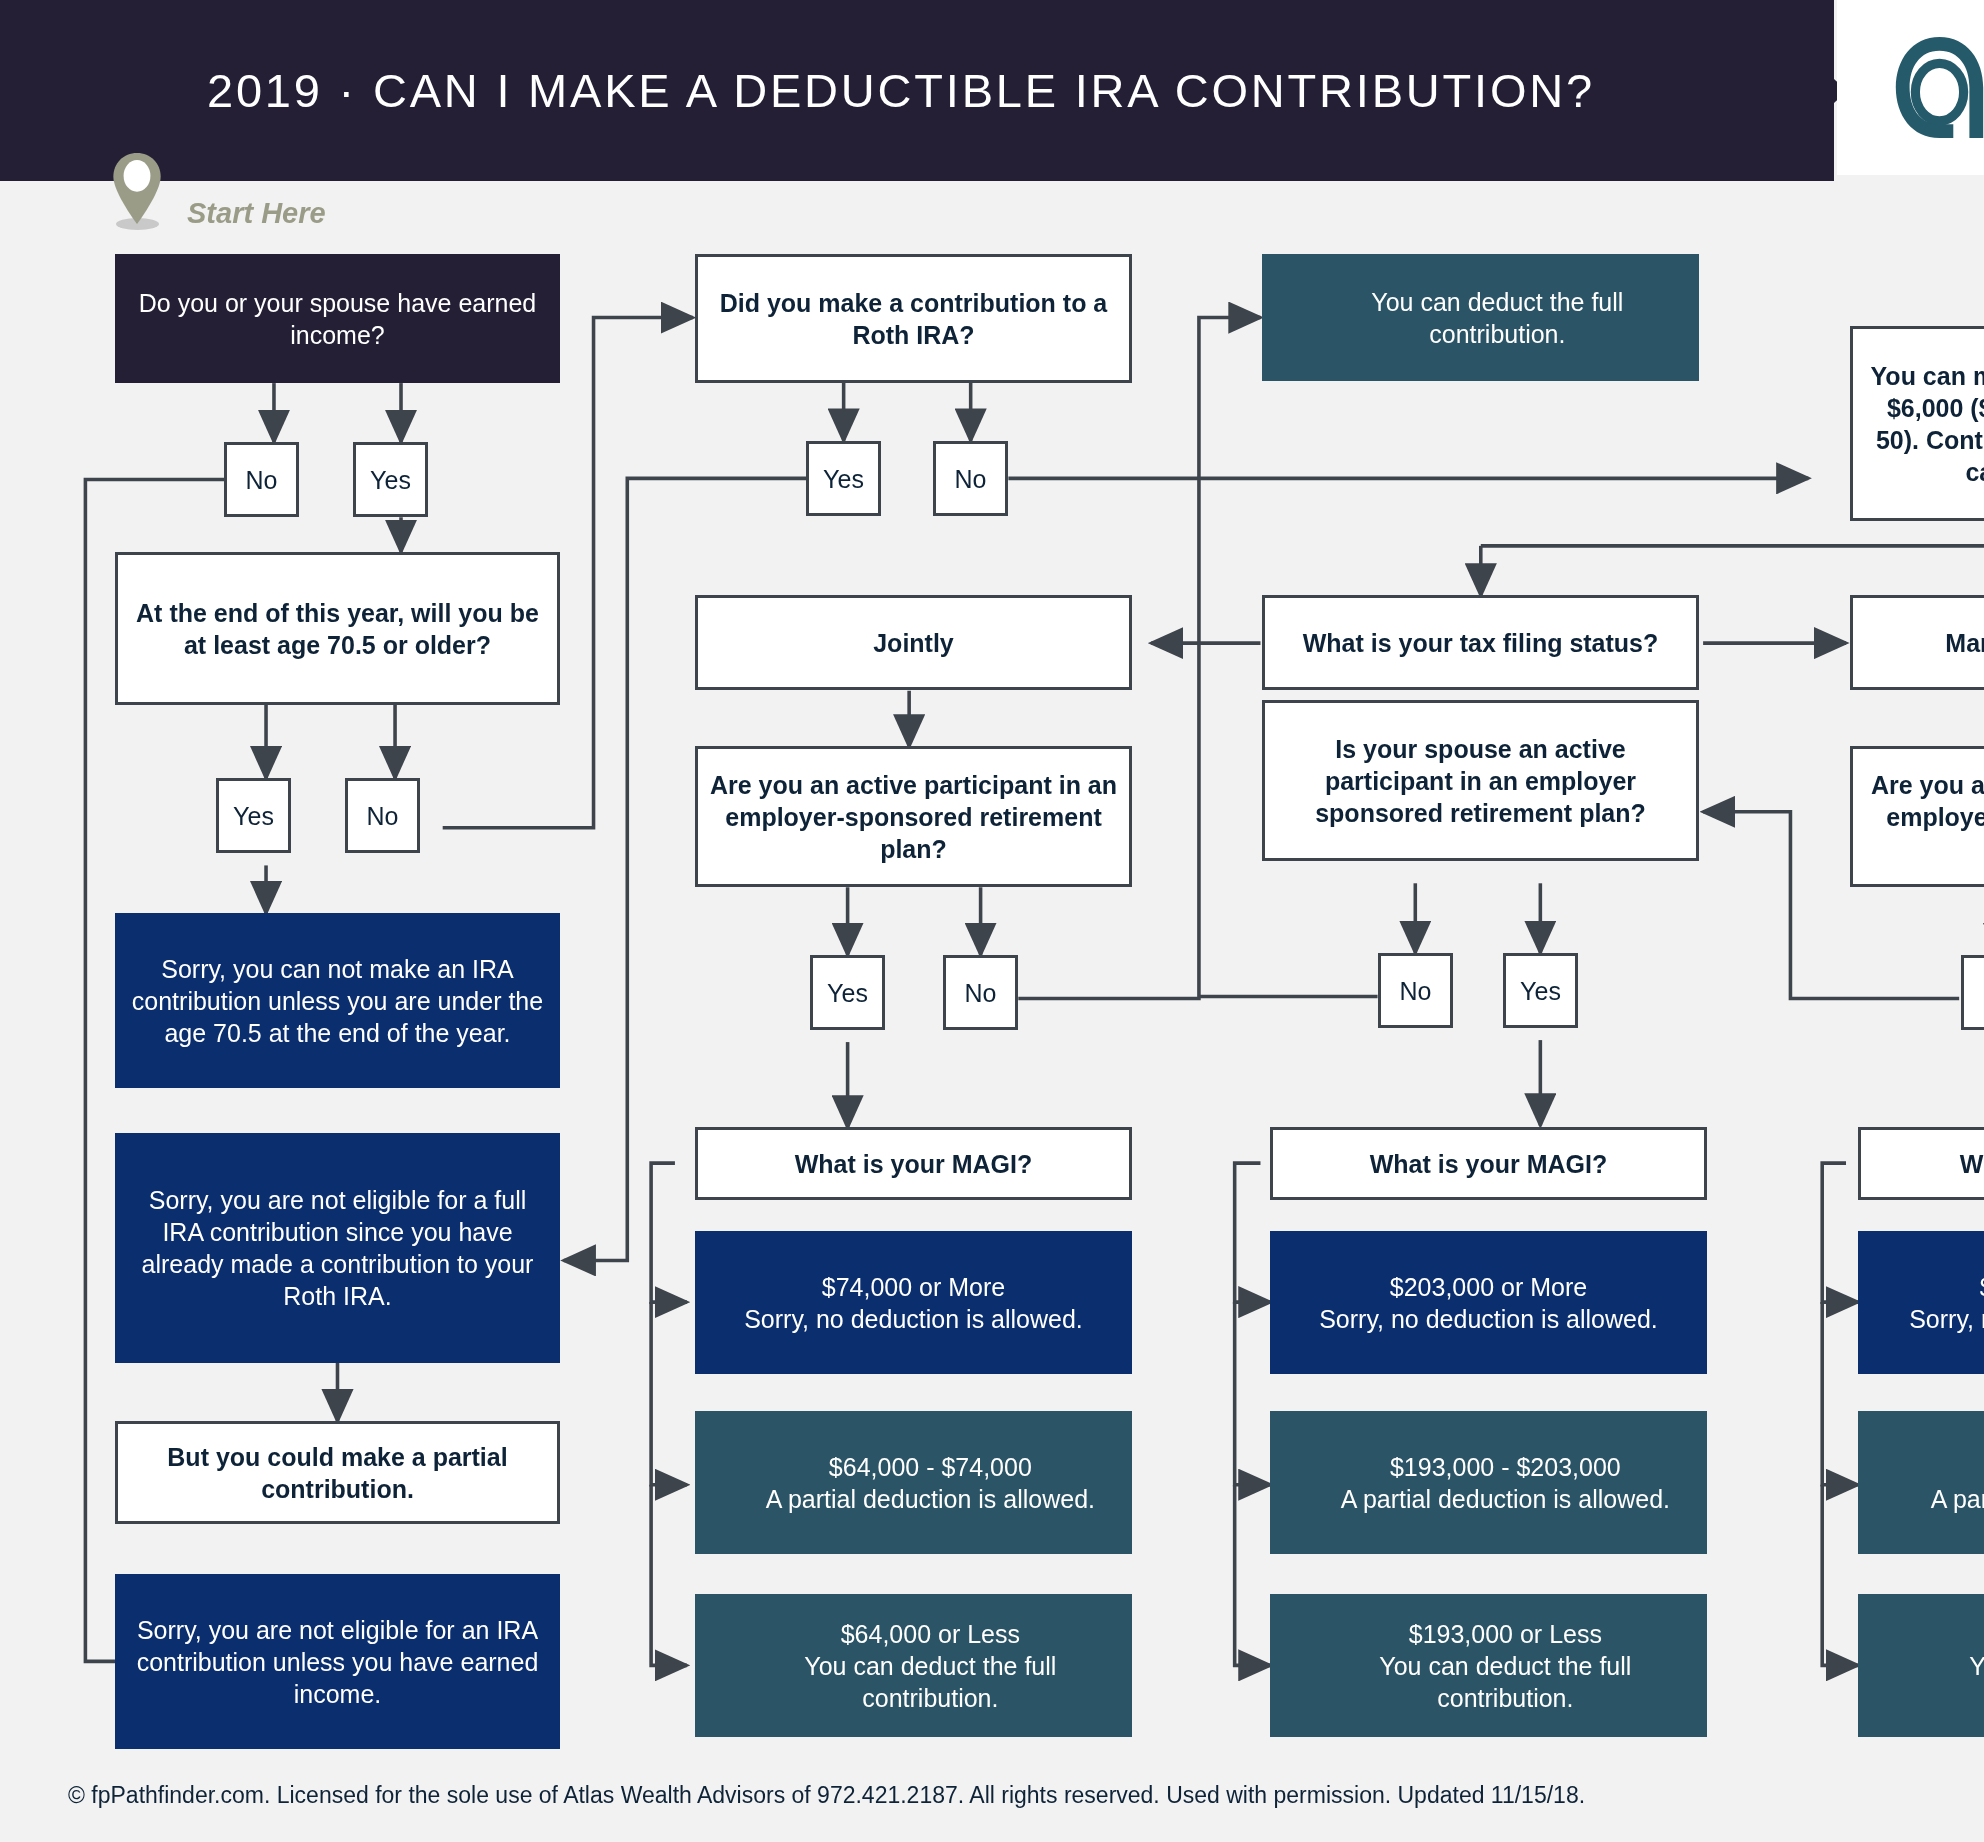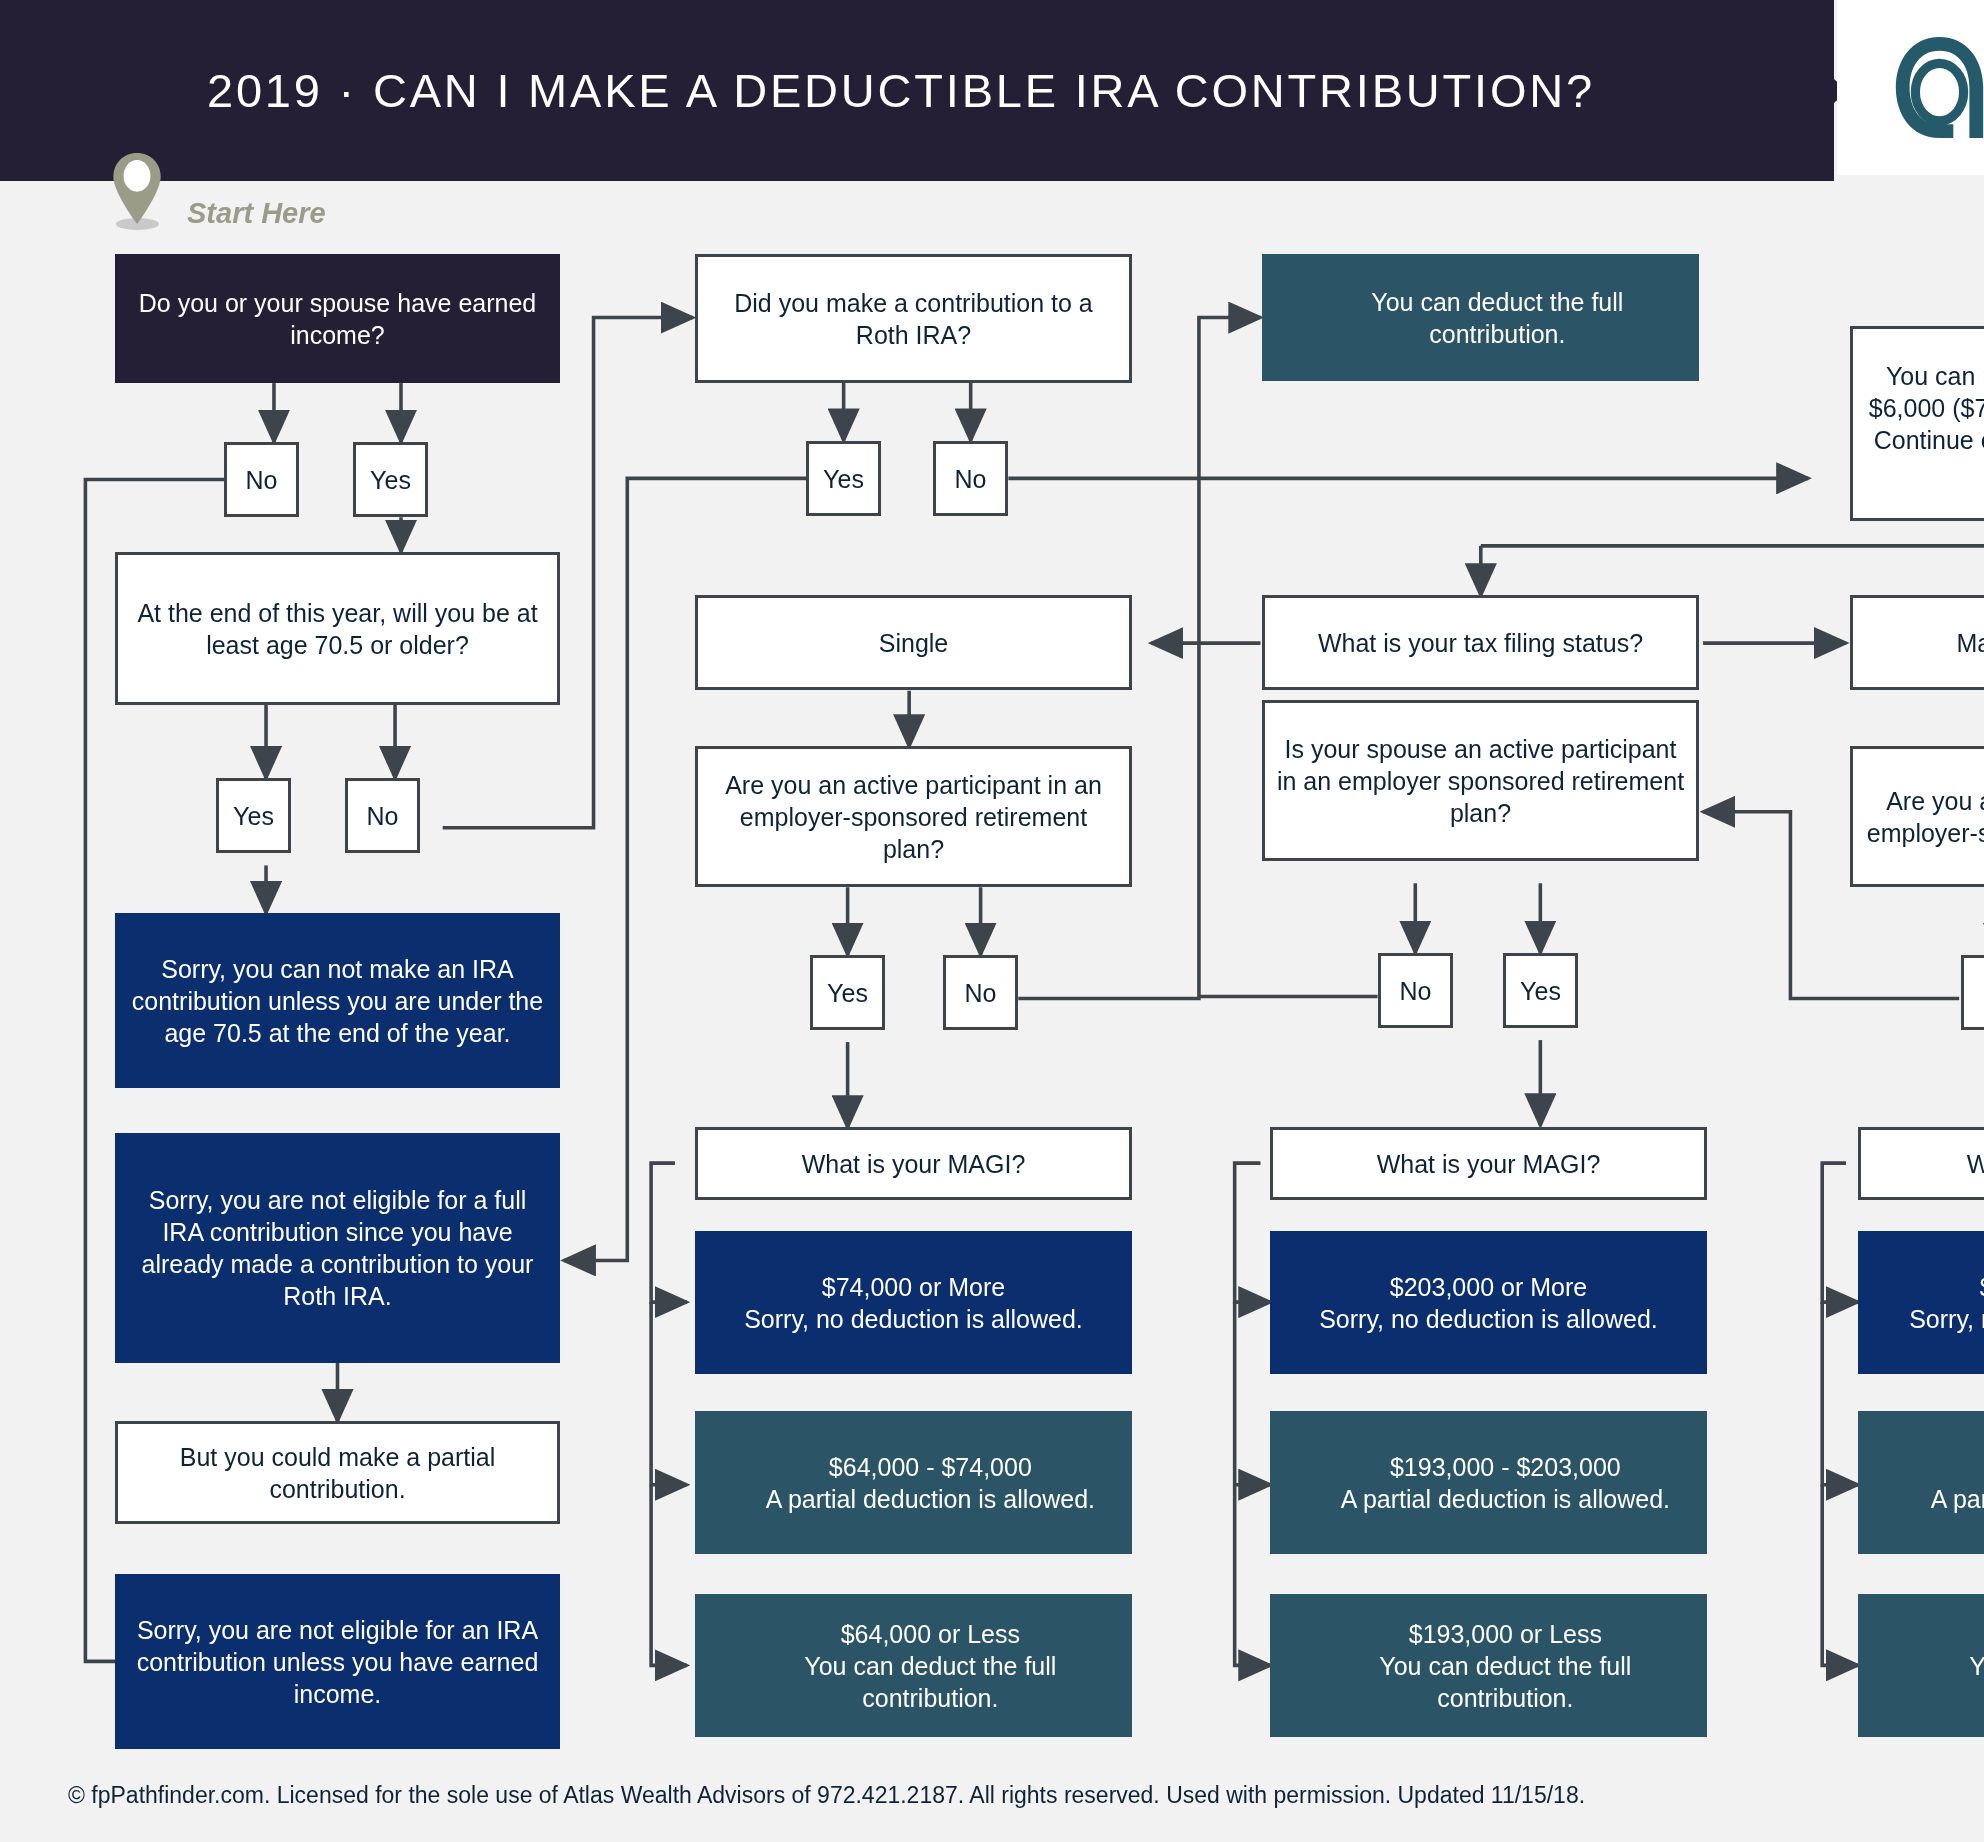--- a/index.html
+++ b/index.html
@@ -24,21 +24,21 @@
   #pin-shadow{position:absolute;left:116px;top:218px;width:43px;height:12px;
               background:#c9c9c9;border-radius:50%;}
   #start-here{position:absolute;left:187px;top:197px;font-size:29px;color:#9b9c88;font-weight:700;font-style:italic;}
 
   
   #flow{position:absolute;left:0;top:0;width:2382px;height:1842px;}
 
   
   .node{position:absolute;box-sizing:border-box;display:flex;align-items:center;
         justify-content:center;text-align:center;line-height:1.28;padding:4px 10.3px;}
-  .q{background:#ffffff;border:3.6px solid #3e444c;color:#0e2337;font-size:25px;}
+  .q{background:#ffffff;border:3.6px solid #3e444c;color:#0e2337;font-size:25px;font-weight:bold;}
   .start{background:#241f35;color:#ffffff;font-size:25px;border:none;}
   .navy{background:#0b2e6e;color:#ffffff;font-size:25px;border:none;}
   .teal{background:#2b5566;color:#ffffff;font-size:25px;border:none;padding-left:44px;}
   .yn{background:#ffffff;border:3.6px solid #3e444c;color:#0e2337;font-size:25px;padding:0;}
 
   
   #footer{position:absolute;left:68px;top:1782px;font-size:23px;color:#0e2337;white-space:nowrap;}
 </style>
 </head>
 <body>
@@ -160,21 +160,21 @@
   <div class="node q" style="left:695px;top:254px;width:437px;height:129px;">Did you make a contribution to a Roth IRA?</div>
 
   <div class="node yn" style="left:806px;top:441px;width:75px;height:75px;">Yes</div>
   <div class="node yn" style="left:933px;top:441px;width:75px;height:75px;">No</div>
 
   <div class="node teal" style="left:1262px;top:254px;width:437px;height:127px;">You can deduct the full contribution.</div>
 
   <div class="node q" style="left:1850px;top:326px;width:449px;height:195px;">You can make a contribution up to $6,000 ($7,000 if over the age of 50). Continue on to determine if it can be deductible.</div>
 
   <div class="node q" style="left:1262px;top:595px;width:437px;height:95px;">What is your tax filing status?</div>
-  <div class="node q" style="left:695px;top:595px;width:437px;height:95px;">Single</div>
+  <div class="node q" style="left:695px;top:595px;width:437px;height:95px;">Jointly</div>
   <div class="node q" style="left:1850px;top:595px;width:449px;height:95px;">Married, Filing Jointly</div>
 
   <div class="node q" style="left:695px;top:746px;width:437px;height:141px;">Are you an active participant in an employer-sponsored retirement plan?</div>
   <div class="node q" style="left:1262px;top:700px;width:437px;height:161px;">Is your spouse an active participant in an employer sponsored retirement plan?</div>
   <div class="node q" style="left:1850px;top:746px;width:449px;height:141px;">Are you an active participant in an employer-sponsored retirement plan?</div>
 
   <div class="node yn" style="left:810px;top:955px;width:75px;height:75px;">Yes</div>
   <div class="node yn" style="left:943px;top:955px;width:75px;height:75px;">No</div>
 
   <div class="node yn" style="left:1378px;top:953px;width:75px;height:75px;">No</div>

